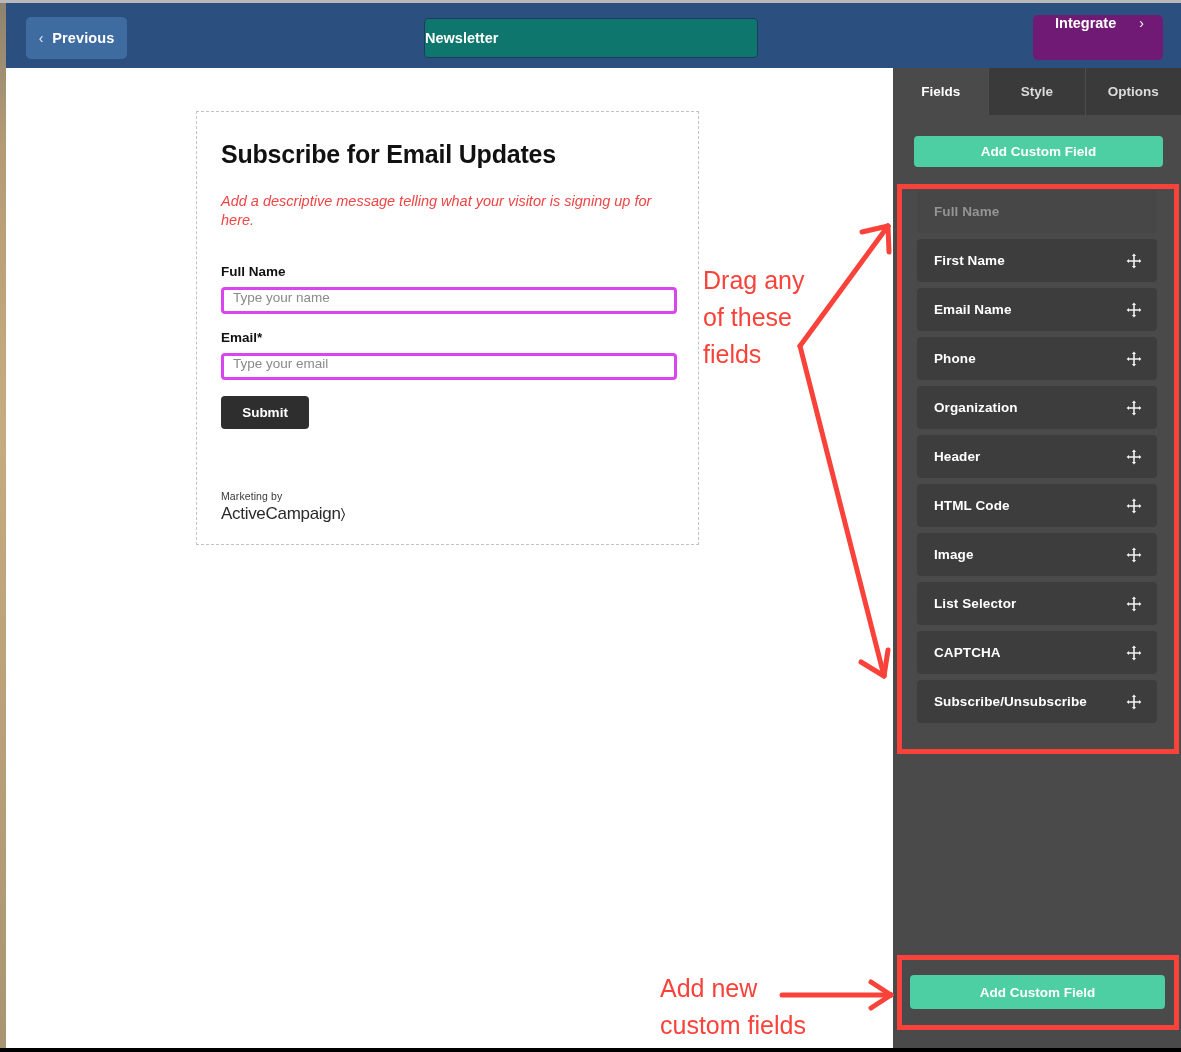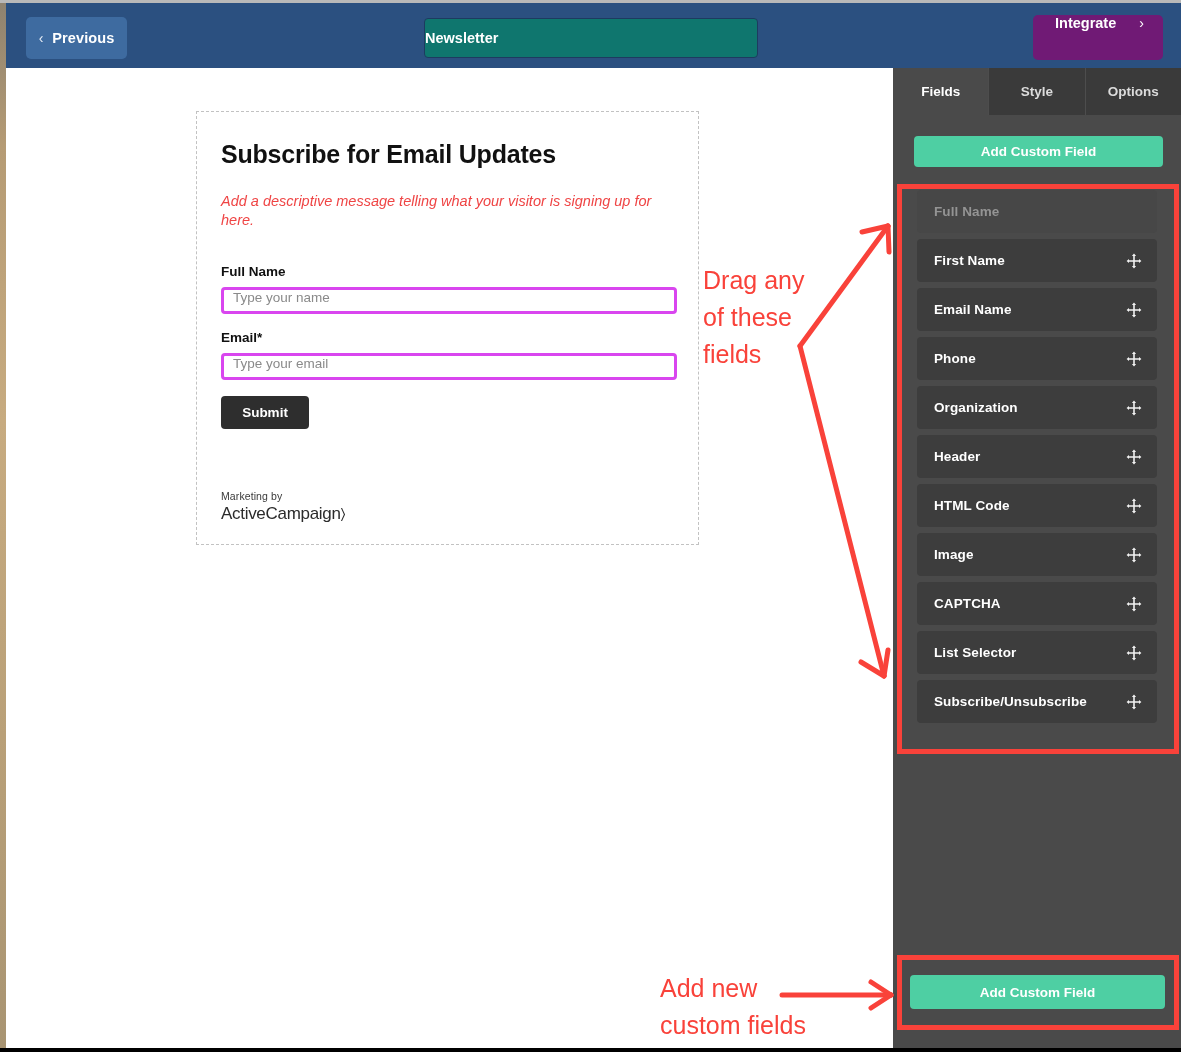--- a/index.html
+++ b/index.html
@@ -474,30 +474,30 @@
       <div class="field-item">
         <span class="name">Image</span>
         <span class="drag-icon">
           <svg width="16" height="16" viewBox="0 0 16 16">
               <path fill="#f2f2f2" d="M8 0.6 L10.1 3 H8.8 V7.2 H13 V5.9 L15.4 8 L13 10.1 V8.8 H8.8 V13 H10.1 L8 15.4 L5.9 13 H7.2 V8.8 H3 V10.1 L0.6 8 L3 5.9 V7.2 H7.2 V3 H5.9 Z"></path>
             </svg>
         </span>
       </div>
 
       <div class="field-item">
+        <span class="name">List Selector</span>
+        <span class="drag-icon">
+          <svg width="16" height="16" viewBox="0 0 16 16">
+              <path fill="#f2f2f2" d="M8 0.6 L10.1 3 H8.8 V7.2 H13 V5.9 L15.4 8 L13 10.1 V8.8 H8.8 V13 H10.1 L8 15.4 L5.9 13 H7.2 V8.8 H3 V10.1 L0.6 8 L3 5.9 V7.2 H7.2 V3 H5.9 Z"></path>
+            </svg>
+        </span>
+      </div>
+
+      <div class="field-item">
         <span class="name">CAPTCHA</span>
-        <span class="drag-icon">
-          <svg width="16" height="16" viewBox="0 0 16 16">
-              <path fill="#f2f2f2" d="M8 0.6 L10.1 3 H8.8 V7.2 H13 V5.9 L15.4 8 L13 10.1 V8.8 H8.8 V13 H10.1 L8 15.4 L5.9 13 H7.2 V8.8 H3 V10.1 L0.6 8 L3 5.9 V7.2 H7.2 V3 H5.9 Z"></path>
-            </svg>
-        </span>
-      </div>
-
-      <div class="field-item">
-        <span class="name">List Selector</span>
         <span class="drag-icon">
           <svg width="16" height="16" viewBox="0 0 16 16">
               <path fill="#f2f2f2" d="M8 0.6 L10.1 3 H8.8 V7.2 H13 V5.9 L15.4 8 L13 10.1 V8.8 H8.8 V13 H10.1 L8 15.4 L5.9 13 H7.2 V8.8 H3 V10.1 L0.6 8 L3 5.9 V7.2 H7.2 V3 H5.9 Z"></path>
             </svg>
         </span>
       </div>
 
       <div class="field-item">
         <span class="name">Subscribe/Unsubscribe</span>
         <span class="drag-icon">

